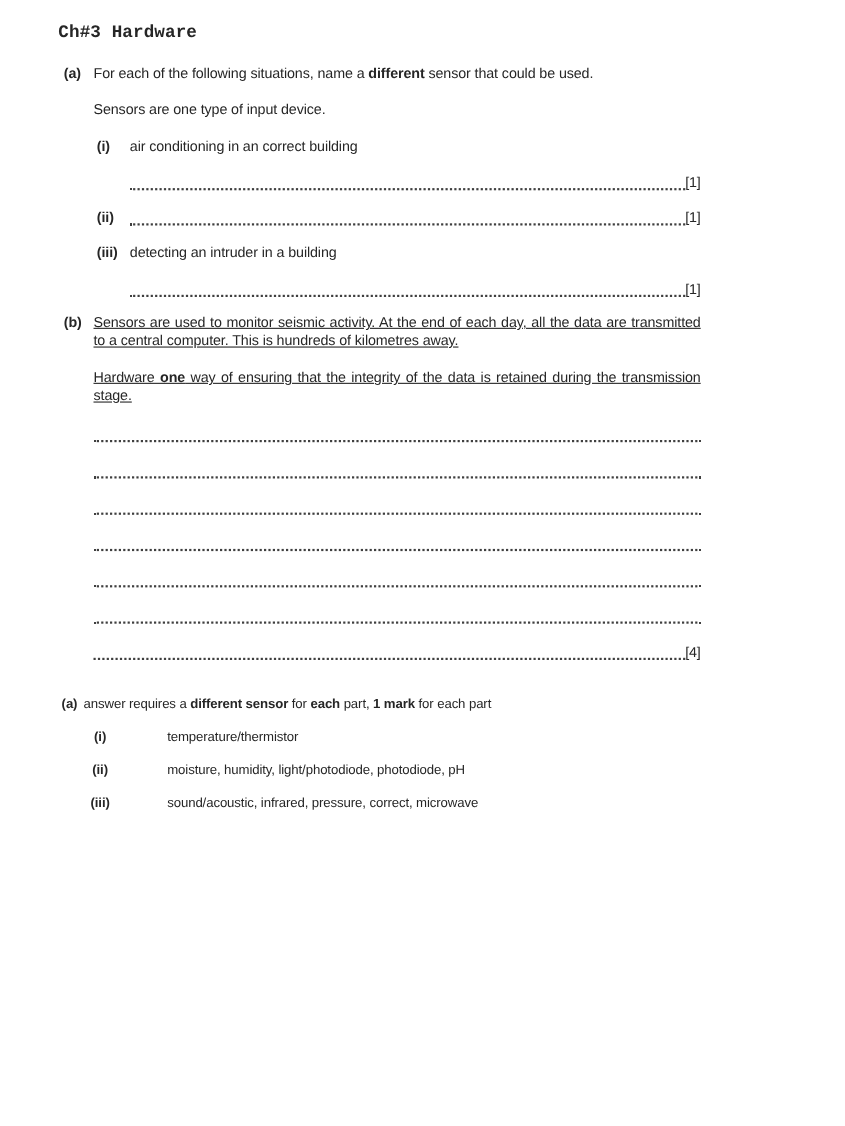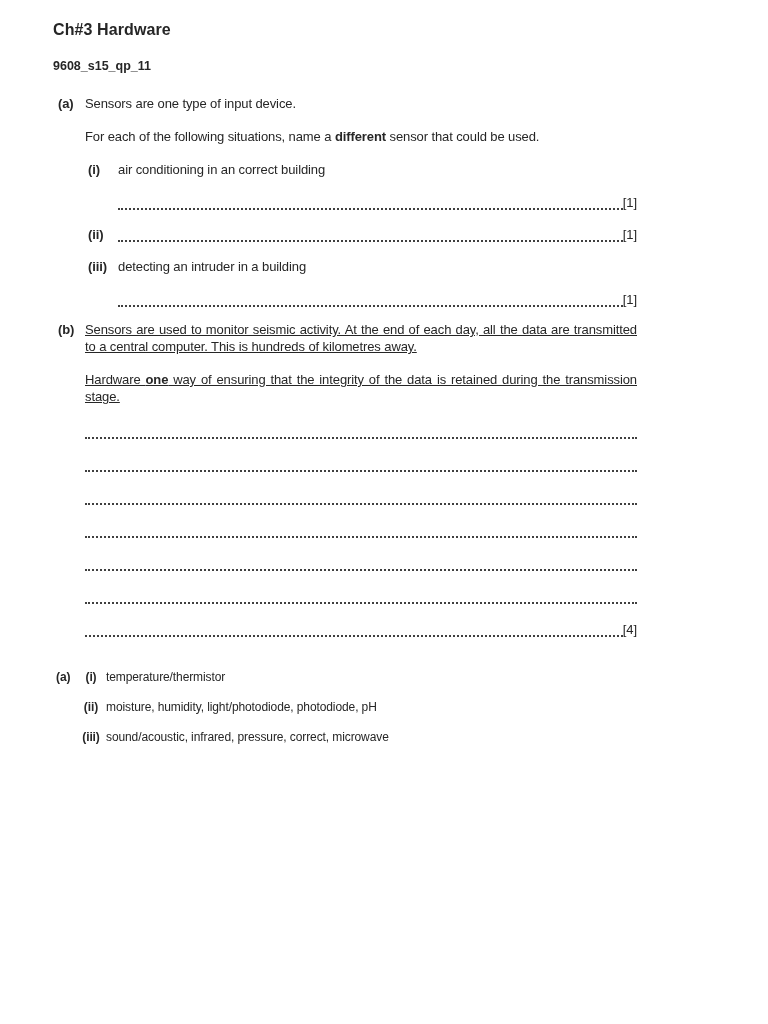--- a/index.html
+++ b/index.html
@@ -20,20 +20,21 @@
     height: 1024px;
     padding: 20px 131px 0 53px;
     background: #ffffff;
   }
   .title {
     font-size: 16px;
     line-height: 20px;
     font-weight: 700;
     margin: 0 0 18px 0;
     letter-spacing: 0.1px;
+    font-family: Liberation Mono, monospace;
   }
   .doc-code {
     font-size: 12.5px;
     line-height: 16px;
     font-weight: 700;
     margin: 0 0 21px 0;
   }
   .q-part {
     display: flex;
     font-size: 13px;
@@ -121,36 +122,36 @@
     display: flex;
     margin-bottom: 14px;
   }
   .ms-roman {
     flex: 0 0 30px;
     text-align: center;
     font-weight: 700;
   }
   .ms-item-text {
     flex: 1;
+    margin-left: 46px;
   }
   b { font-weight: 700; }
 </style>
 </head>
 <body>
 
 <div class="page">
 
   <h1 class="title">Ch#3 Hardware</h1>
-  <h2 class="doc-code">9608_s15_qp_11</h2>
 
   <section class="q-part">
     <div class="q-label">(a)</div>
     <div class="q-body">
+      <p class="row"><span>For each of the following situations, name a </span><b>different</b><span> sensor that could be used.</span></p>
       <p class="row">Sensors are one type of input device.</p>
-      <p class="row"><span>For each of the following situations, name a </span><b>different</b><span> sensor that could be used.</span></p>
 
       <div class="roman-item">
         <div class="roman-label">(i)</div>
         <div class="roman-body">
           <p class="prompt">air conditioning in an correct building</p>
           <div class="ans-line">
             <div class="dots"></div>
             <span class="mark">[1]</span>
           </div>
         </div>
@@ -207,20 +208,21 @@
             <div class="dots"></div>
             <span class="mark">[4]</span>
           </div>
         </div>
     </div>
   </section>
 
   <section class="ms-part">
     <div class="ms-label">(a)</div>
     <div class="ms-body">
+      <p class="ms-note"><span>answer requires a </span><b>different sensor</b><span> for </span><b>each</b><span> part, </span><b>1 mark</b><span> for each part</span></p>
 
       <div class="ms-item">
         <div class="ms-roman">(i)</div>
         <div class="ms-item-text">temperature/thermistor</div>
       </div>
       <div class="ms-item">
         <div class="ms-roman">(ii)</div>
         <div class="ms-item-text">moisture, humidity, light/photodiode, photodiode, pH</div>
       </div>
       <div class="ms-item">

